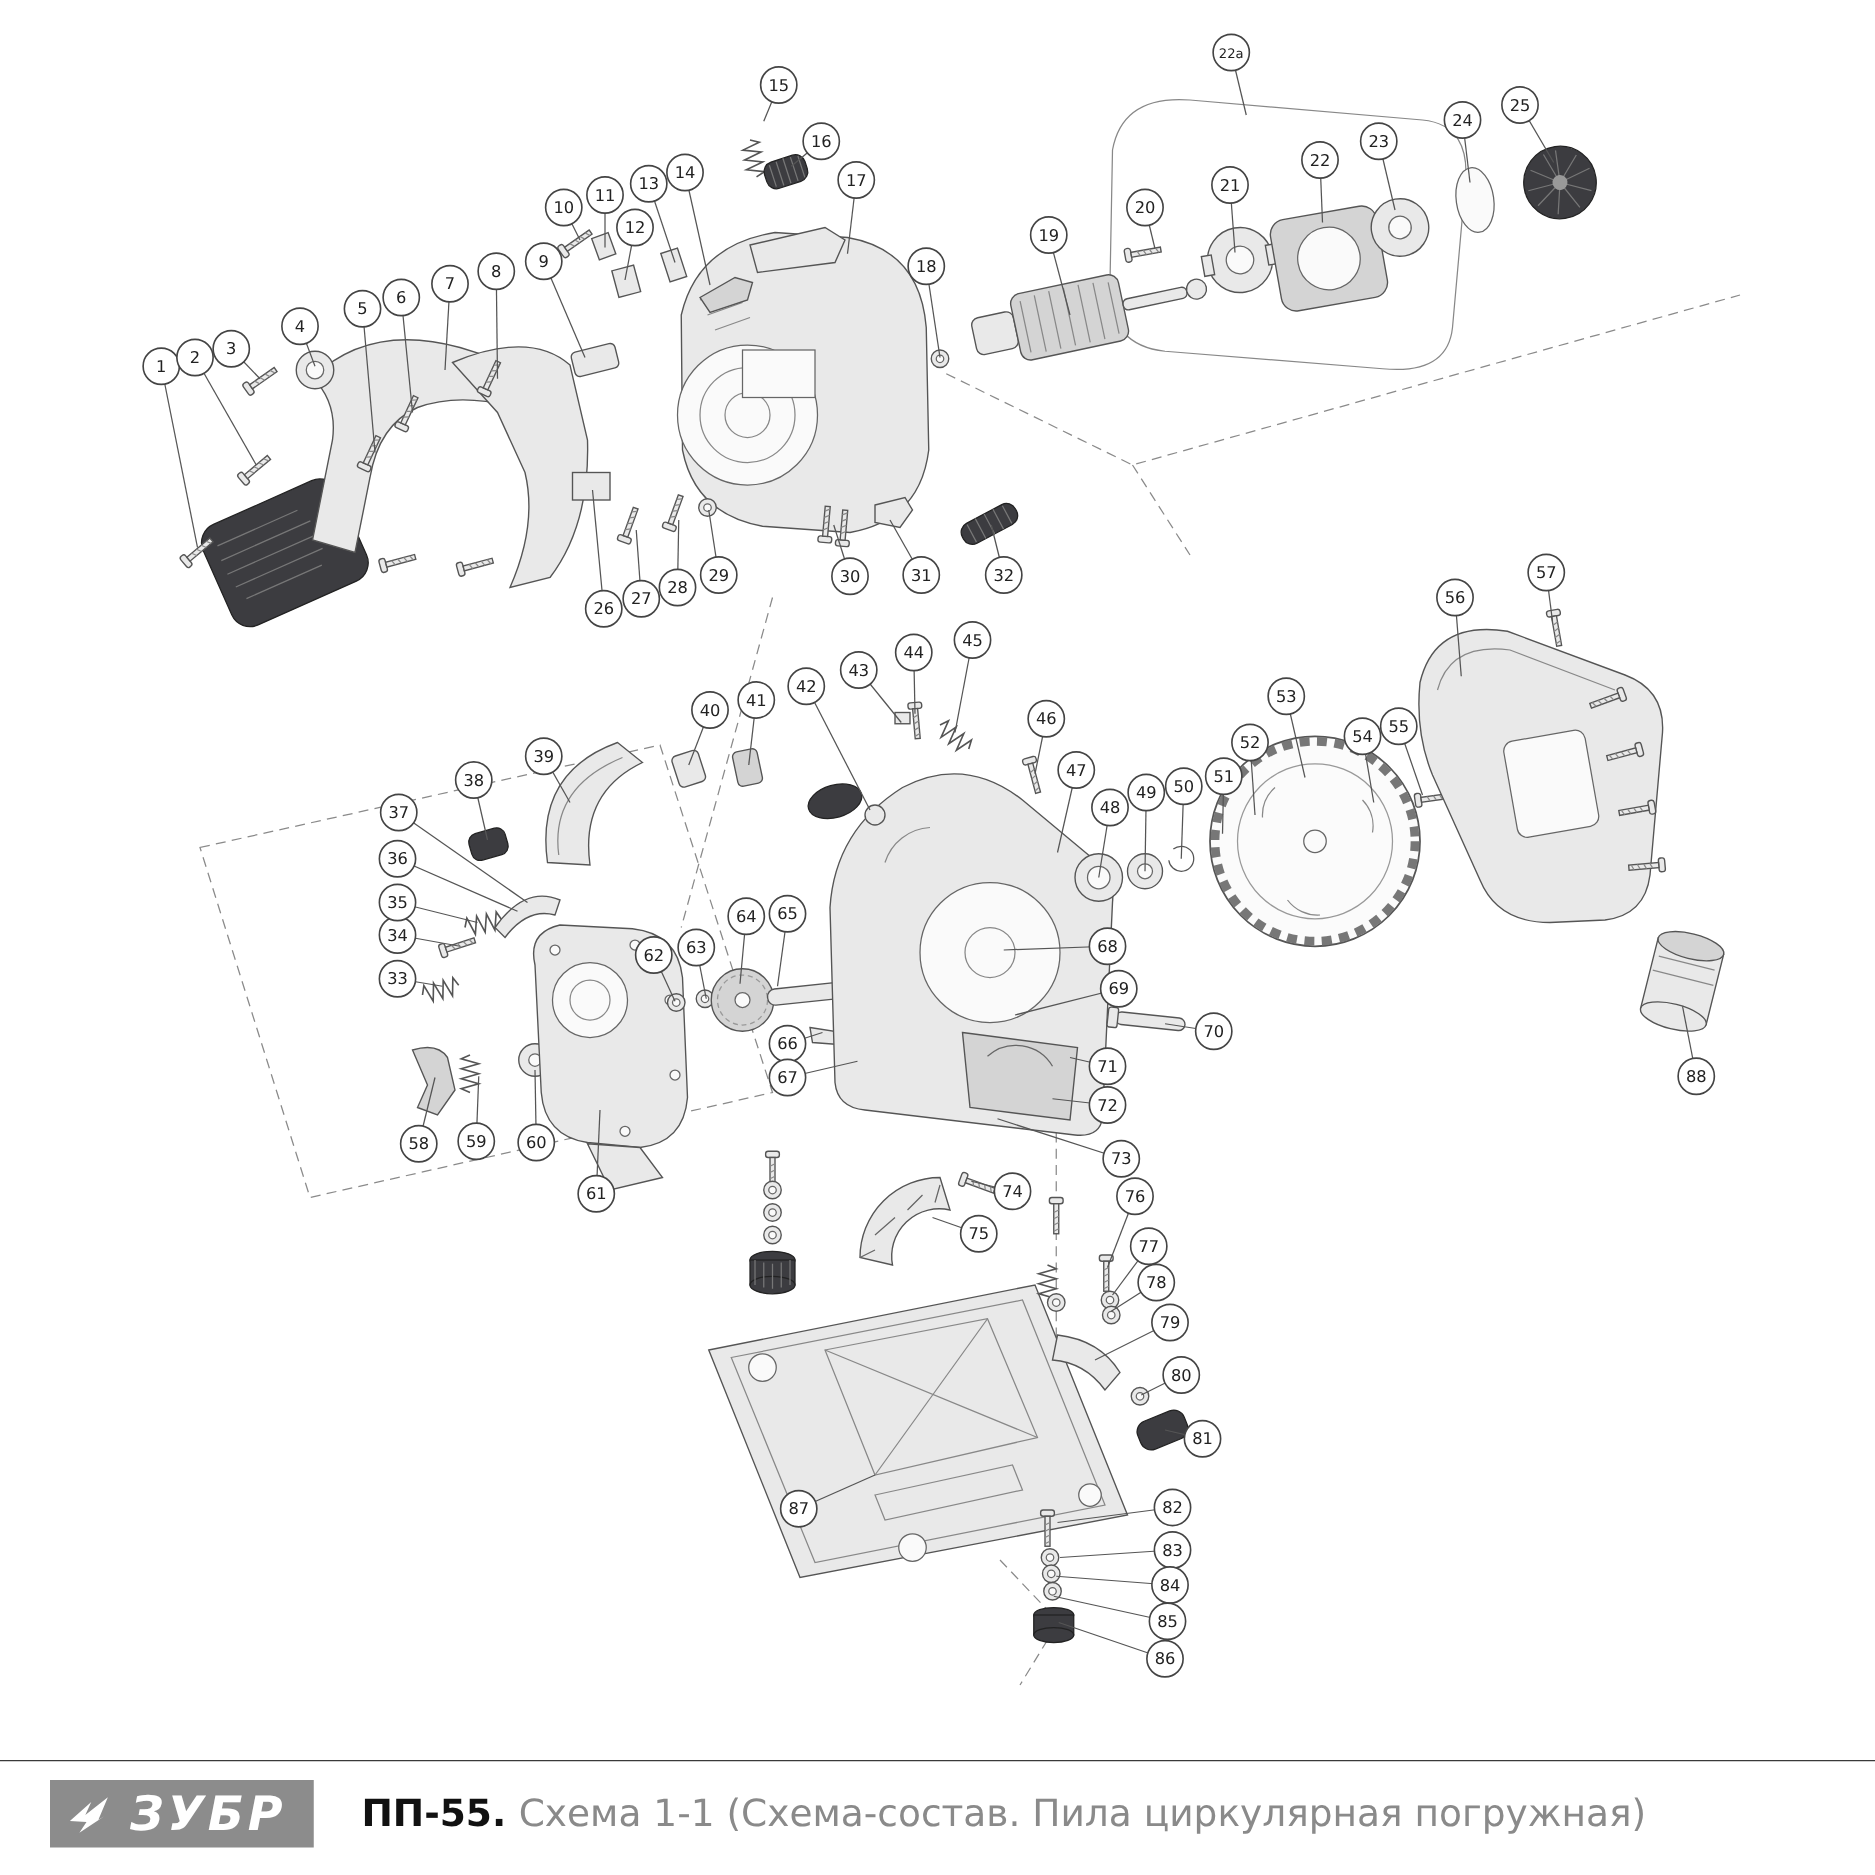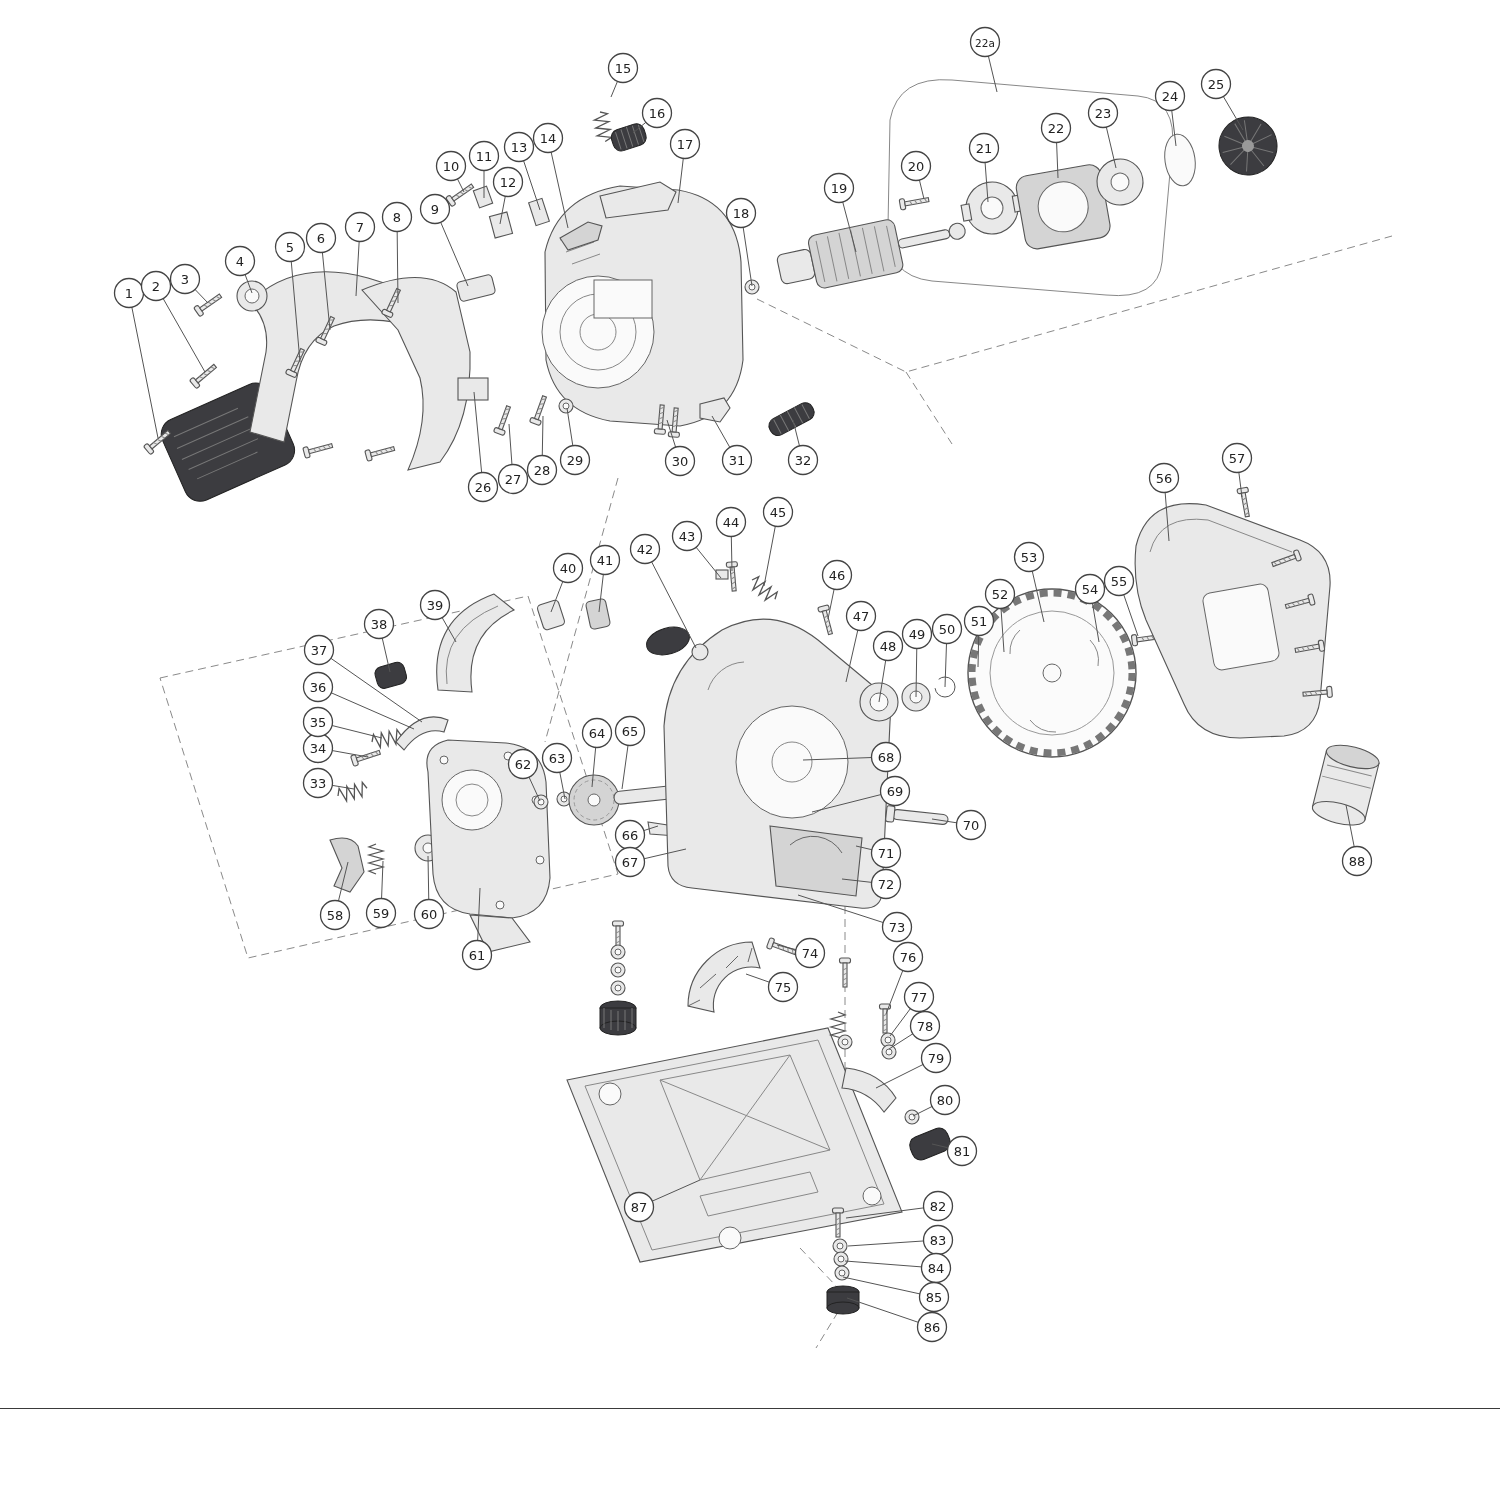--- a/index.html
+++ b/index.html
@@ -760,14 +760,26 @@
         </g>
         <g>
           <line x1="1357" y1="861" x2="1346" y2="805" class="leader"></line>
           <circle cx="1357" cy="861" r="14.5" class="bubble"></circle>
           <text x="1357" y="865.5" class="num">88</text>
         </g>
       </g>
 </svg>
 
 <div class="rule"></div>
-
+<div class="footer">
+  <div class="logo">
+    <svg class="logo-mark" viewBox="0 0 44 40">
+      <path d="M4 26 L22 10 L17 21 L36 6 L28 25 L33 22 L12 36 L18 27 Z" fill="#ffffff"></path>
+    </svg>
+    <span>ЗУБР</span>
+  </div>
+  <div class="title">
+    <span class="model">ПП-55.</span>
+    <span class="subtitle">Схема 1-1 (Схема-состав. Пила циркулярная погружная)</span>
+  </div>
 </div>
 
+</div>
+
 </body></html>

